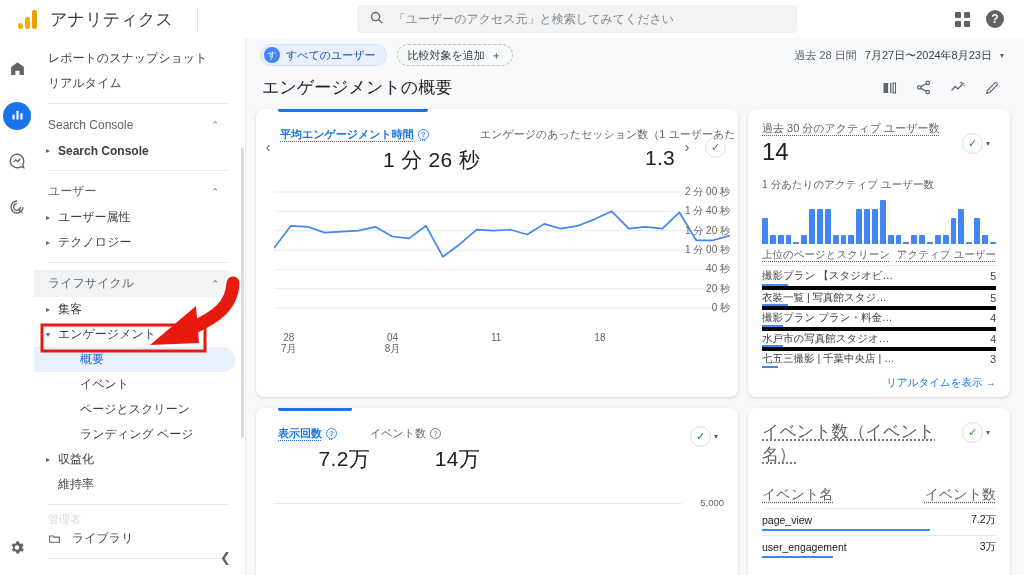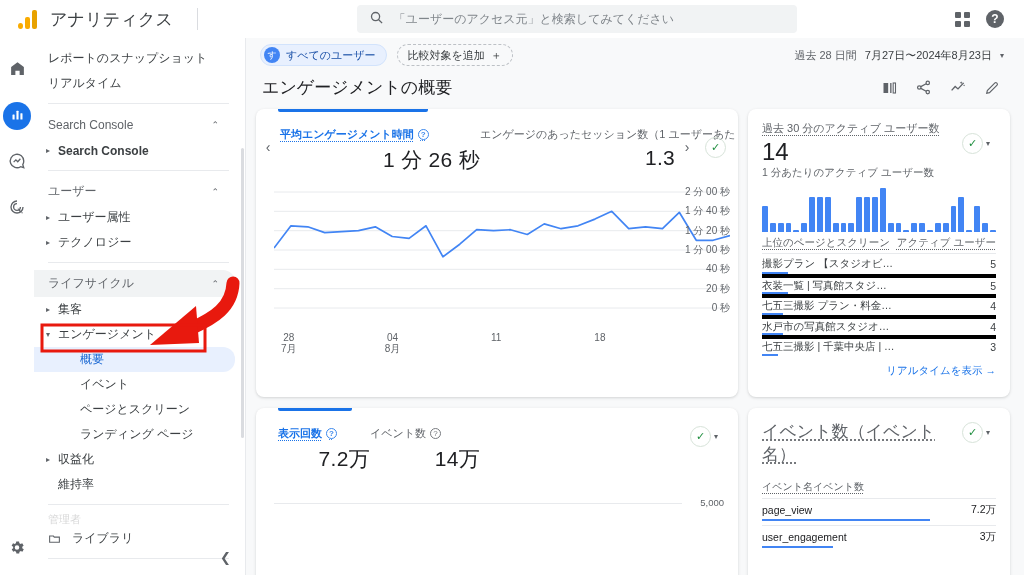--- a/index.html
+++ b/index.html
@@ -124,35 +124,35 @@
   
   .linechart { position:relative; margin:12px 8px 0 18px; height:170px; }
   .ylabels { position:absolute; right:0; top:0; width:48px; height:145px; }
   .ylabels div { position:absolute; right:0; font-size:10px; color:#5f6368; transform:translateY(-50%); white-space:nowrap; }
   .xlabels { position:absolute; left:0; right:56px; bottom:-2px; height:26px; }
   .xlabels div { position:absolute; font-size:10px; color:#5f6368; line-height:11px; transform:translateX(-50%); text-align:center; }
 
   
   .rt-lbl { font-size:11px; color:#5f6368; text-decoration:underline; text-decoration-style:dotted; text-underline-offset:3px; }
   .rt-big { font-size:24px; color:#202124; margin-top:2px; }
-  .rt-sub { font-size:10.5px; color:#5f6368; margin-top:0; }
+  .rt-sub { font-size:10.5px; color:#5f6368; margin-top:12px; }
   .rt-bars { height:46px; display:flex; align-items:flex-end; gap:2px; margin-top:6px; }
   .rt-bars i { flex:1; background:#4285f4; display:block; border-radius:1px 1px 0 0; }
   .rt-head { display:flex; justify-content:space-between; margin-top:4px; padding-bottom:3px; }
   .rt-head span { font-size:10.5px; color:#5f6368; text-decoration:underline; text-decoration-style:dotted; text-underline-offset:3px; }
   .rt-row { display:flex; justify-content:space-between; align-items:center; height:20.5px;
             border-top:4px solid #000000; font-size:10.5px; color:#3c4043; position:relative; }
   .rt-row:first-of-type { border-top:1px solid #e8eaed; }
   .rt-row .nm { overflow:hidden; white-space:nowrap; text-overflow:ellipsis; padding-right:8px; }
   .rt-row .mini { position:absolute; left:0; bottom:0; height:2px; background:#4285f4; }
   .rt-link { text-align:right; font-size:10.5px; color:#1a73e8; padding-top:8px; cursor:pointer; }
 
   
   .ev-title { font-size:17px; color:#5f6368; text-decoration:underline; text-decoration-style:dotted; text-underline-offset:3px; }
-  .ev-head { display:flex; margin-top:14px; font-size:10px; color:#5f6368; }
+  .ev-head { display:flex; justify-content:space-between; margin-top:20px; font-size:14px; color:#5f6368; }
   .ev-head span { text-decoration:underline; text-decoration-style:dotted; text-underline-offset:3px; }
   .ev-row { display:flex; justify-content:space-between; align-items:center; height:23px; border-top:1px solid #e8eaed;
             font-size:10.5px; color:#202124; position:relative; margin-top:4px; }
   .ev-row .bar { position:absolute; left:0; bottom:0; height:2.5px; background:#4285f4; }
 
   
   .b-axis { position:absolute; right:14px; font-size:9.5px; color:#5f6368; }
   .b-grid { position:absolute; left:18px; right:56px; height:1px; background:#e8eaed; }
 
   .arrow-overlay { position:absolute; left:0; top:0; width:1024px; height:575px; pointer-events:none; }
@@ -527,21 +527,21 @@
                     <span class="nm">撮影プラン 【スタジオビ…</span>
                     <span>5</span>
                     <span class="mini" style="width: 26px;"></span>
                   </div>
                   <div class="rt-row">
                     <span class="nm">衣装一覧 | 写真館スタジ…</span>
                     <span>5</span>
                     <span class="mini" style="width: 26px;"></span>
                   </div>
                   <div class="rt-row">
-                    <span class="nm">七五三撮影 プラン・料金…</span>
+                    <span class="nm">撮影プラン プラン・料金…</span>
                     <span>4</span>
                     <span class="mini" style="width: 20.8px;"></span>
                   </div>
                   <div class="rt-row">
                     <span class="nm">水戸市の写真館スタジオ…</span>
                     <span>4</span>
                     <span class="mini" style="width: 20.8px;"></span>
                   </div>
                   <div class="rt-row">
                     <span class="nm">七五三撮影 | 千葉中央店 | …</span>

